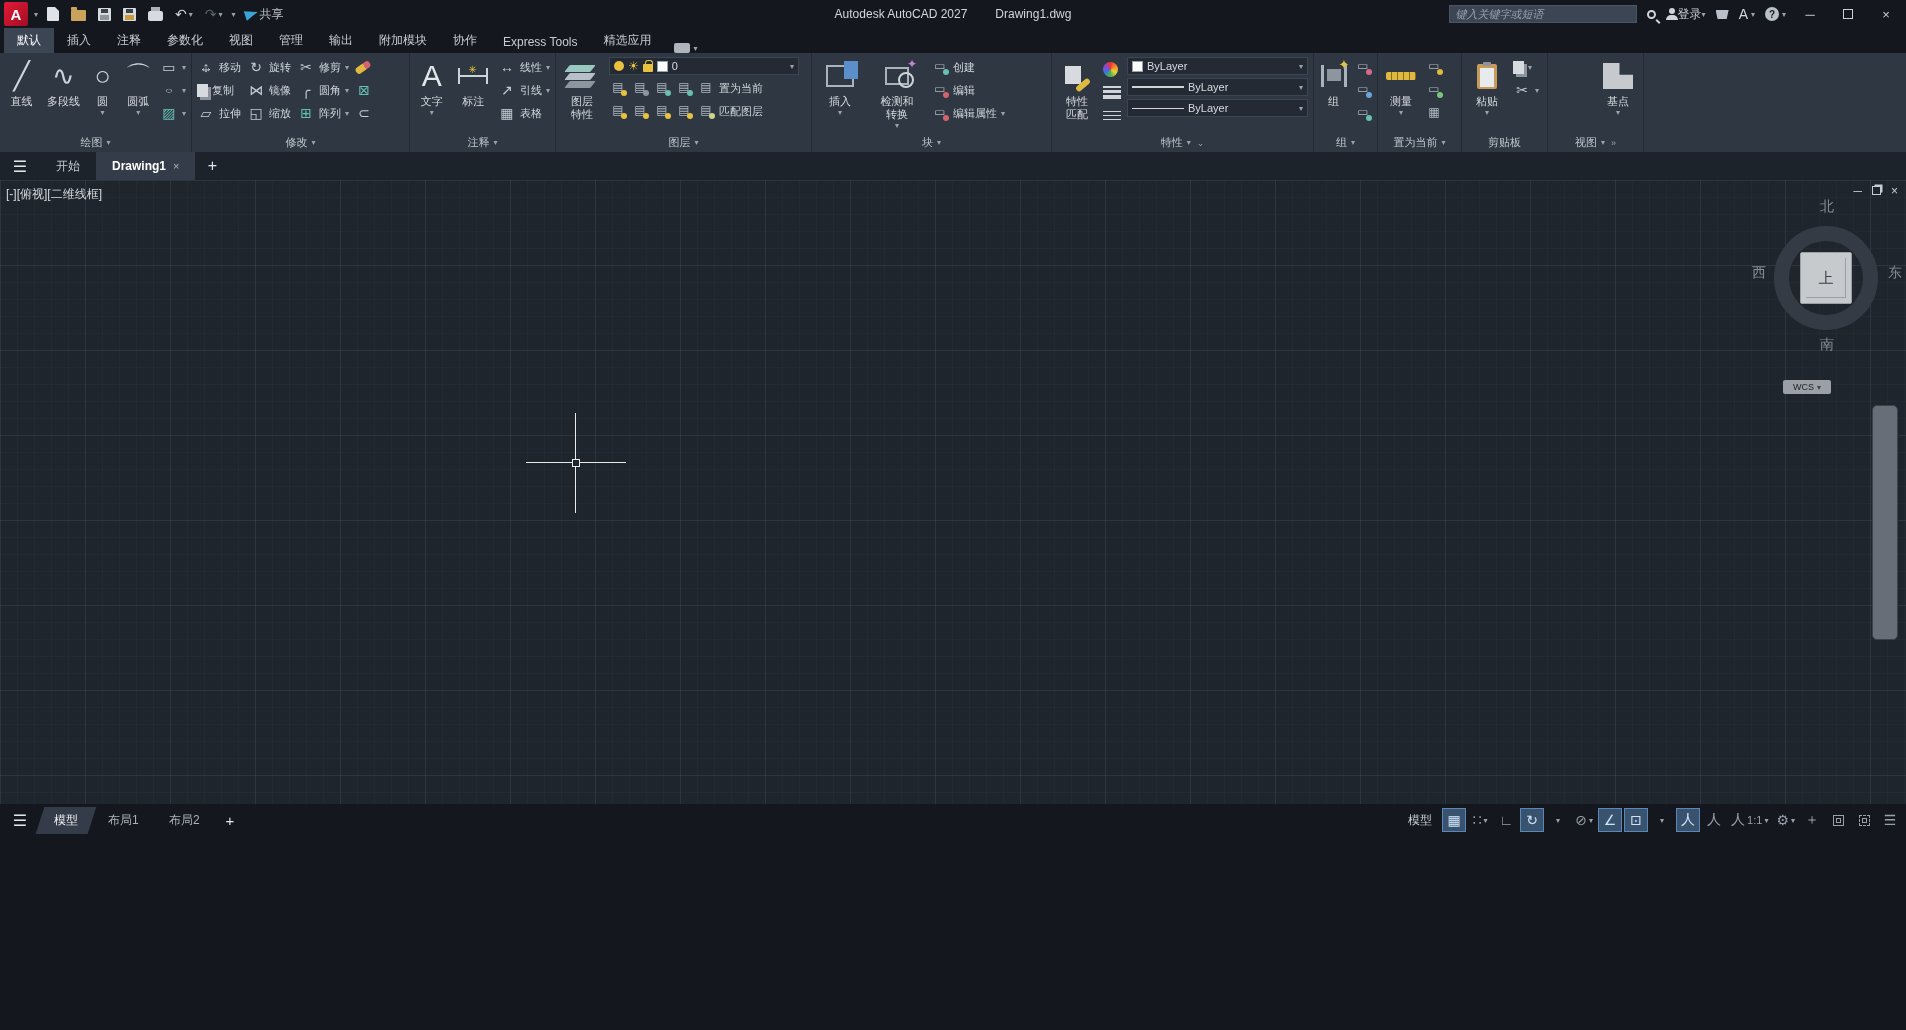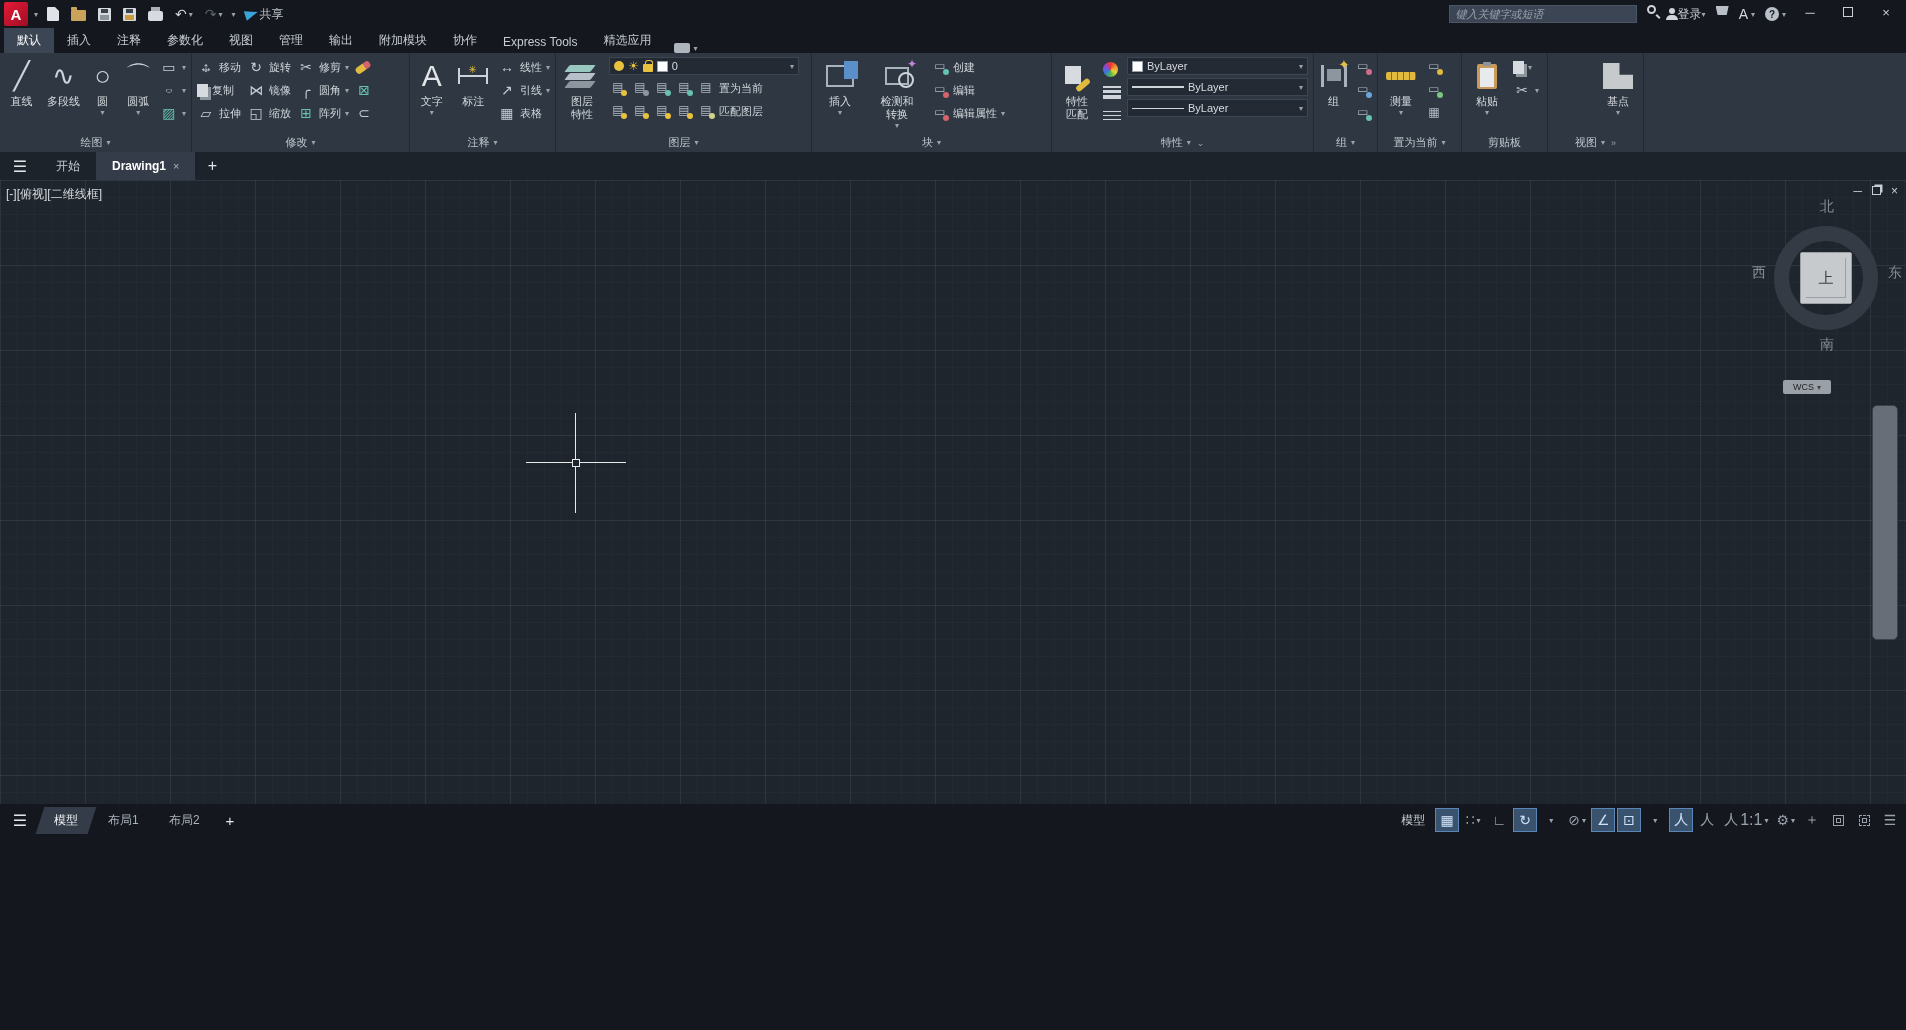--- a/index.html
+++ b/index.html
@@ -21,21 +21,21 @@
   .ico-floppy::before { content:""; position:absolute; top:1px; left:3px; width:7px; height:4px; background:#3a424c; }
   .ico-floppy::after { content:""; position:absolute; bottom:1px; left:2px; width:9px; height:5px; background:#8d949c; }
   .ico-floppy.pen::after { background:#c99b3f; }
   .ico-printer { width:15px; height:10px; background:#d7dbe0; border-radius:2px; position:relative; margin-top:3px; }
   .ico-printer::before { content:""; position:absolute; top:-4px; left:3px; width:9px; height:4px; background:#aab1b8; }
   .arr { font-size:14px; color:#d0d5da; }
   .arr.dim { color:#5c646e; }
   .ico-plane { width:0; height:0; border-left:13px solid #3aa3d9; border-top:5px solid transparent; border-bottom:5px solid transparent; transform:rotate(-18deg); }
   .title-center { position:absolute; left:0; right:0; text-align:center; color:#d2d6db; font-size:12px; pointer-events:none; }
   .title-center b { font-weight:normal; margin-left:28px; }
-  .titlebar-right { margin-left:auto; display:flex; gap:10px; padding-right:6px; }
+  .titlebar-right { margin-left:auto; display:flex; align-items:center; gap:10px; padding-right:6px; }
   .searchbox { width:188px; height:18px; background:#3c4554; border:1px solid #4a5464; color:#98a1ad; font-style:italic; font-size:11px; display:flex; align-items:center; padding:0 6px; }
   .ico-search { width:9px; height:9px; border:2px solid #cfd4da; border-radius:50%; position:relative; }
   .ico-search::after { content:""; position:absolute; width:2px; height:5px; background:#cfd4da; transform:rotate(-45deg); left:8px; top:7px; }
   .ico-user { width:12px; height:12px; position:relative; }
   .ico-user::before { content:""; position:absolute; width:6px; height:6px; border-radius:50%; background:#cfd4da; left:3px; top:0; }
   .ico-user::after { content:""; position:absolute; width:12px; height:5px; border-radius:6px 6px 0 0; background:#cfd4da; bottom:0; }
   .ico-cart { width:13px; height:9px; background:#b9c0c8; clip-path:polygon(0 0,100% 0,85% 100%,15% 100%); position:relative; margin-top:1px; }
   .ico-help { width:14px; height:14px; border-radius:50%; background:#b9c0c8; color:#14181e; font-size:10px; font-weight:bold; display:flex; align-items:center; justify-content:center; }
   .winbtn { width:28px; text-align:center; color:#c9ced4; font-size:13px; }
   .ico-maxbox { width:10px; height:10px; border:1px solid #c9ced4; display:inline-block; }
@@ -199,20 +199,23 @@
     <span class="qbtn">
         <span class="arr dim">↷</span>
         <span class="chv">▾</span>
       </span>
     <span class="chv">▾</span>
     <span class="qbtn">
         <span class="ico-plane"></span>
         <span>共享</span>
       </span>
   </div>
+  <div class="title-center">
+    <span>Autodesk AutoCAD 2027</span><b>Drawing1.dwg</b>
+  </div>
   <div class="titlebar-right">
     <span class="searchbox">键入关键字或短语</span>
     <span class="ico-search"></span>
     <span class="row" style="">
       <span class="ico-user"></span>
       <span>登录</span>
       <span class="chv">▾</span>
     </span>
     <span class="ico-cart"></span>
     <span class="row" style="gap:3px">
@@ -729,21 +732,21 @@
         <span class="chv">▾</span>
       </span>
     <span class="sbtn on">
         <span>人</span>
       </span>
     <span class="sbtn">
         <span>人</span>
       </span>
     <span class="sbtn">
         <span>人</span>
-        <span style="font-size:16px">1:1</span>
+        <span style="font-size:11px">1:1</span>
         <span class="chv">▾</span>
       </span>
     <span class="sbtn">
         <span>⚙</span>
         <span class="chv">▾</span>
       </span>
     <span class="sbtn">
         <span>＋</span>
       </span>
     <span class="sbtn">

